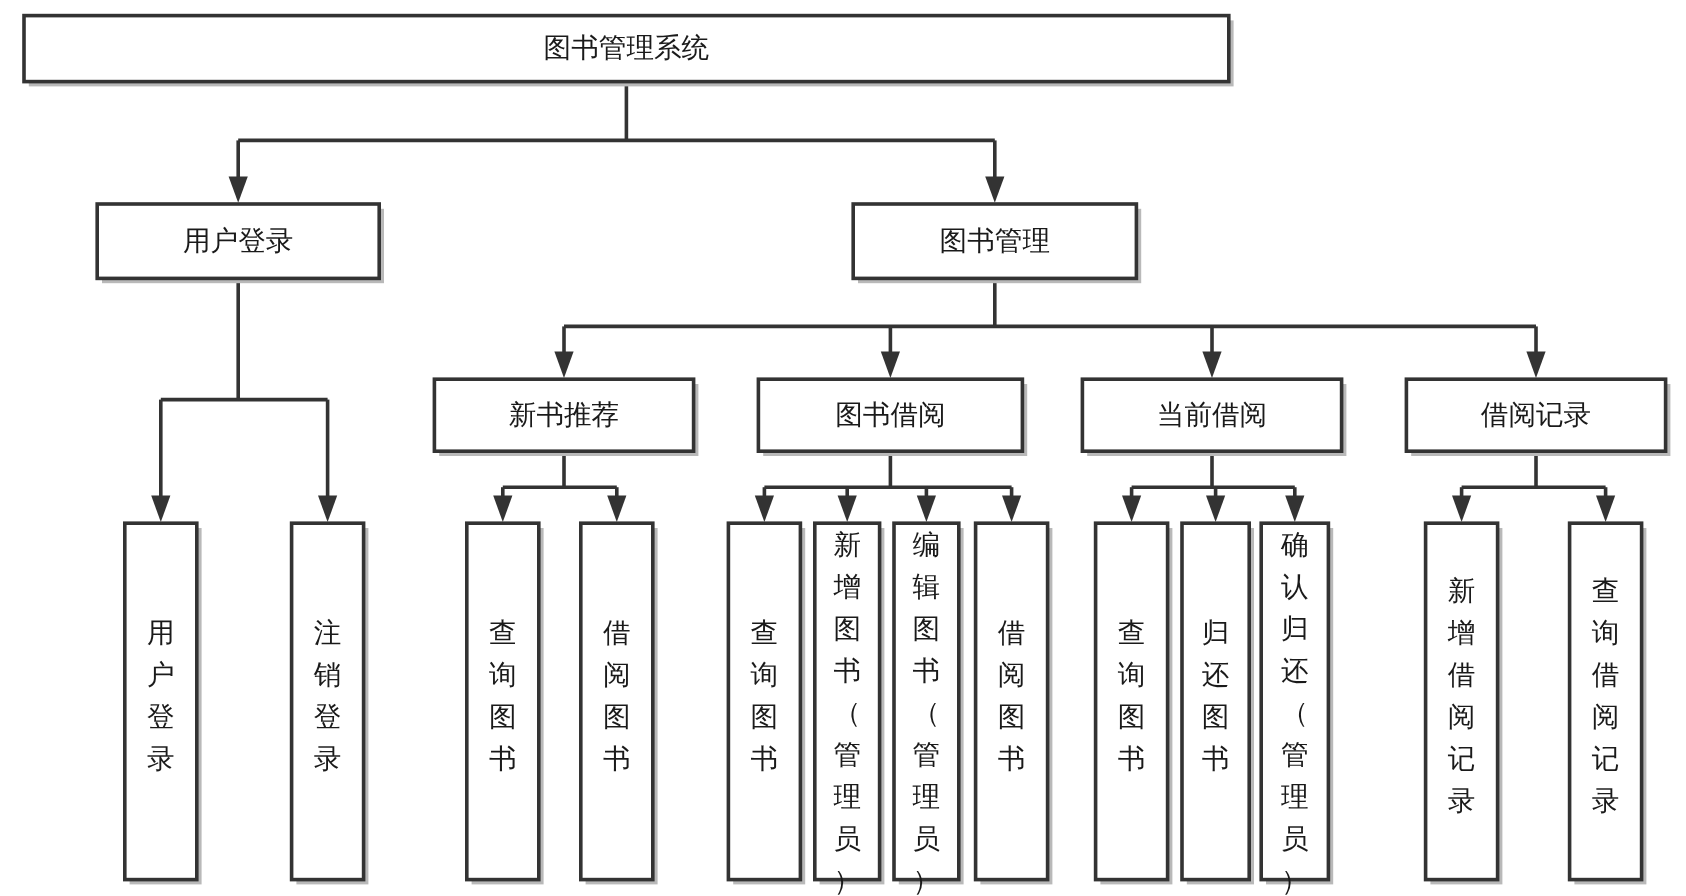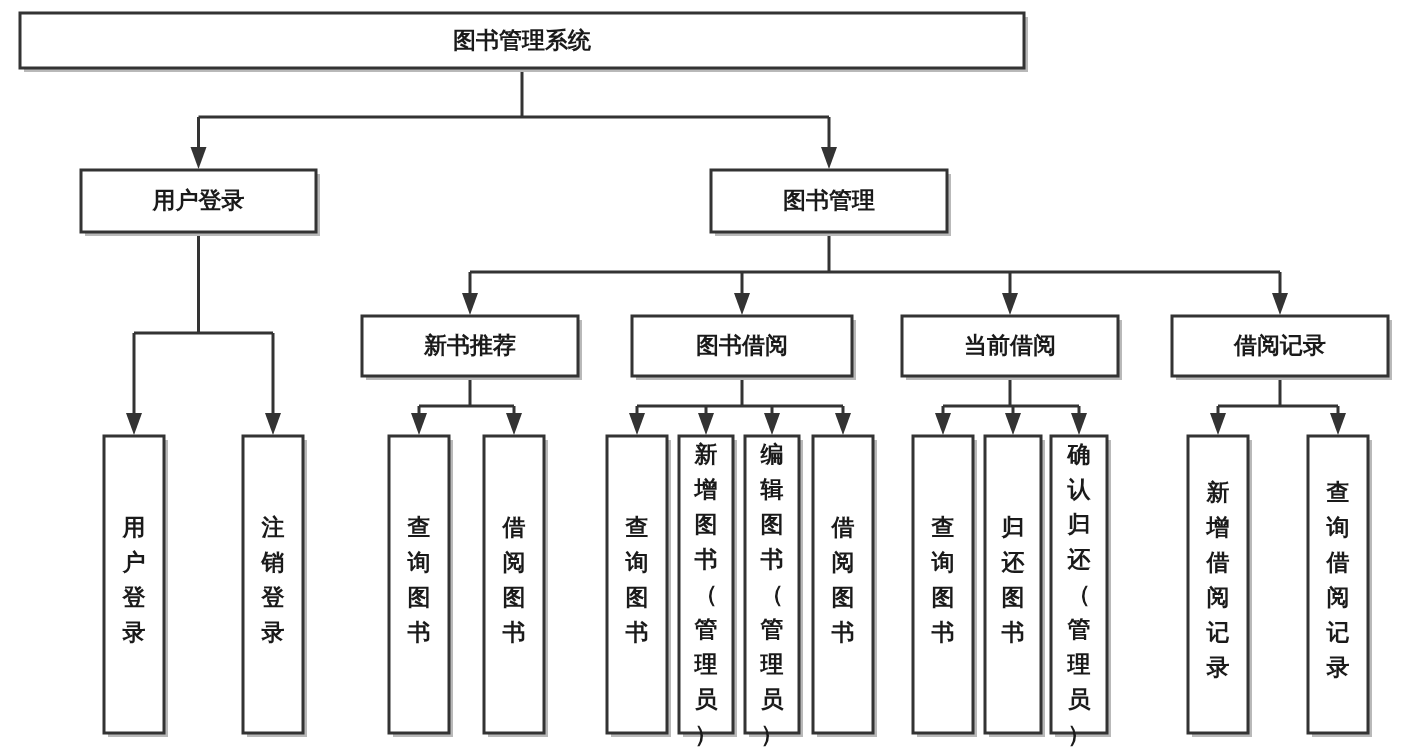--- a/index.html
+++ b/index.html
@@ -1,20 +1,20 @@
 <!DOCTYPE html>
 <html><head>
 <meta charset="utf-8">
 <style>
   html,body{margin:0;padding:0;background:#ffffff;}
   body{
     font-family:"Liberation Sans","DejaVu Sans",sans-serif;
     width:1405px;height:747px;overflow:hidden;
   }
-  #stage{position:relative;width:1190px;height:747px;background:#fff;font-weight:bold;}
+  #stage{position:relative;width:1190px;height:747px;background:#fff;}
   svg{position:absolute;top:0;left:0;width:1405px;height:747px;display:block;}
   .node-box{fill:#ffffff;stroke:#333333;stroke-width:3;}
   .node-shadow{fill:#b9b9b9;}
   .conn{stroke:#333333;stroke-width:3;fill:none;}
   .arrow-head{fill:#333333;}
   .node-label{
     font-family:"Liberation Sans","DejaVu Sans",sans-serif;
     fill:#1a1a1a;font-size:23px;text-anchor:middle;dominant-baseline:middle;
   }
   .leaf-label{

